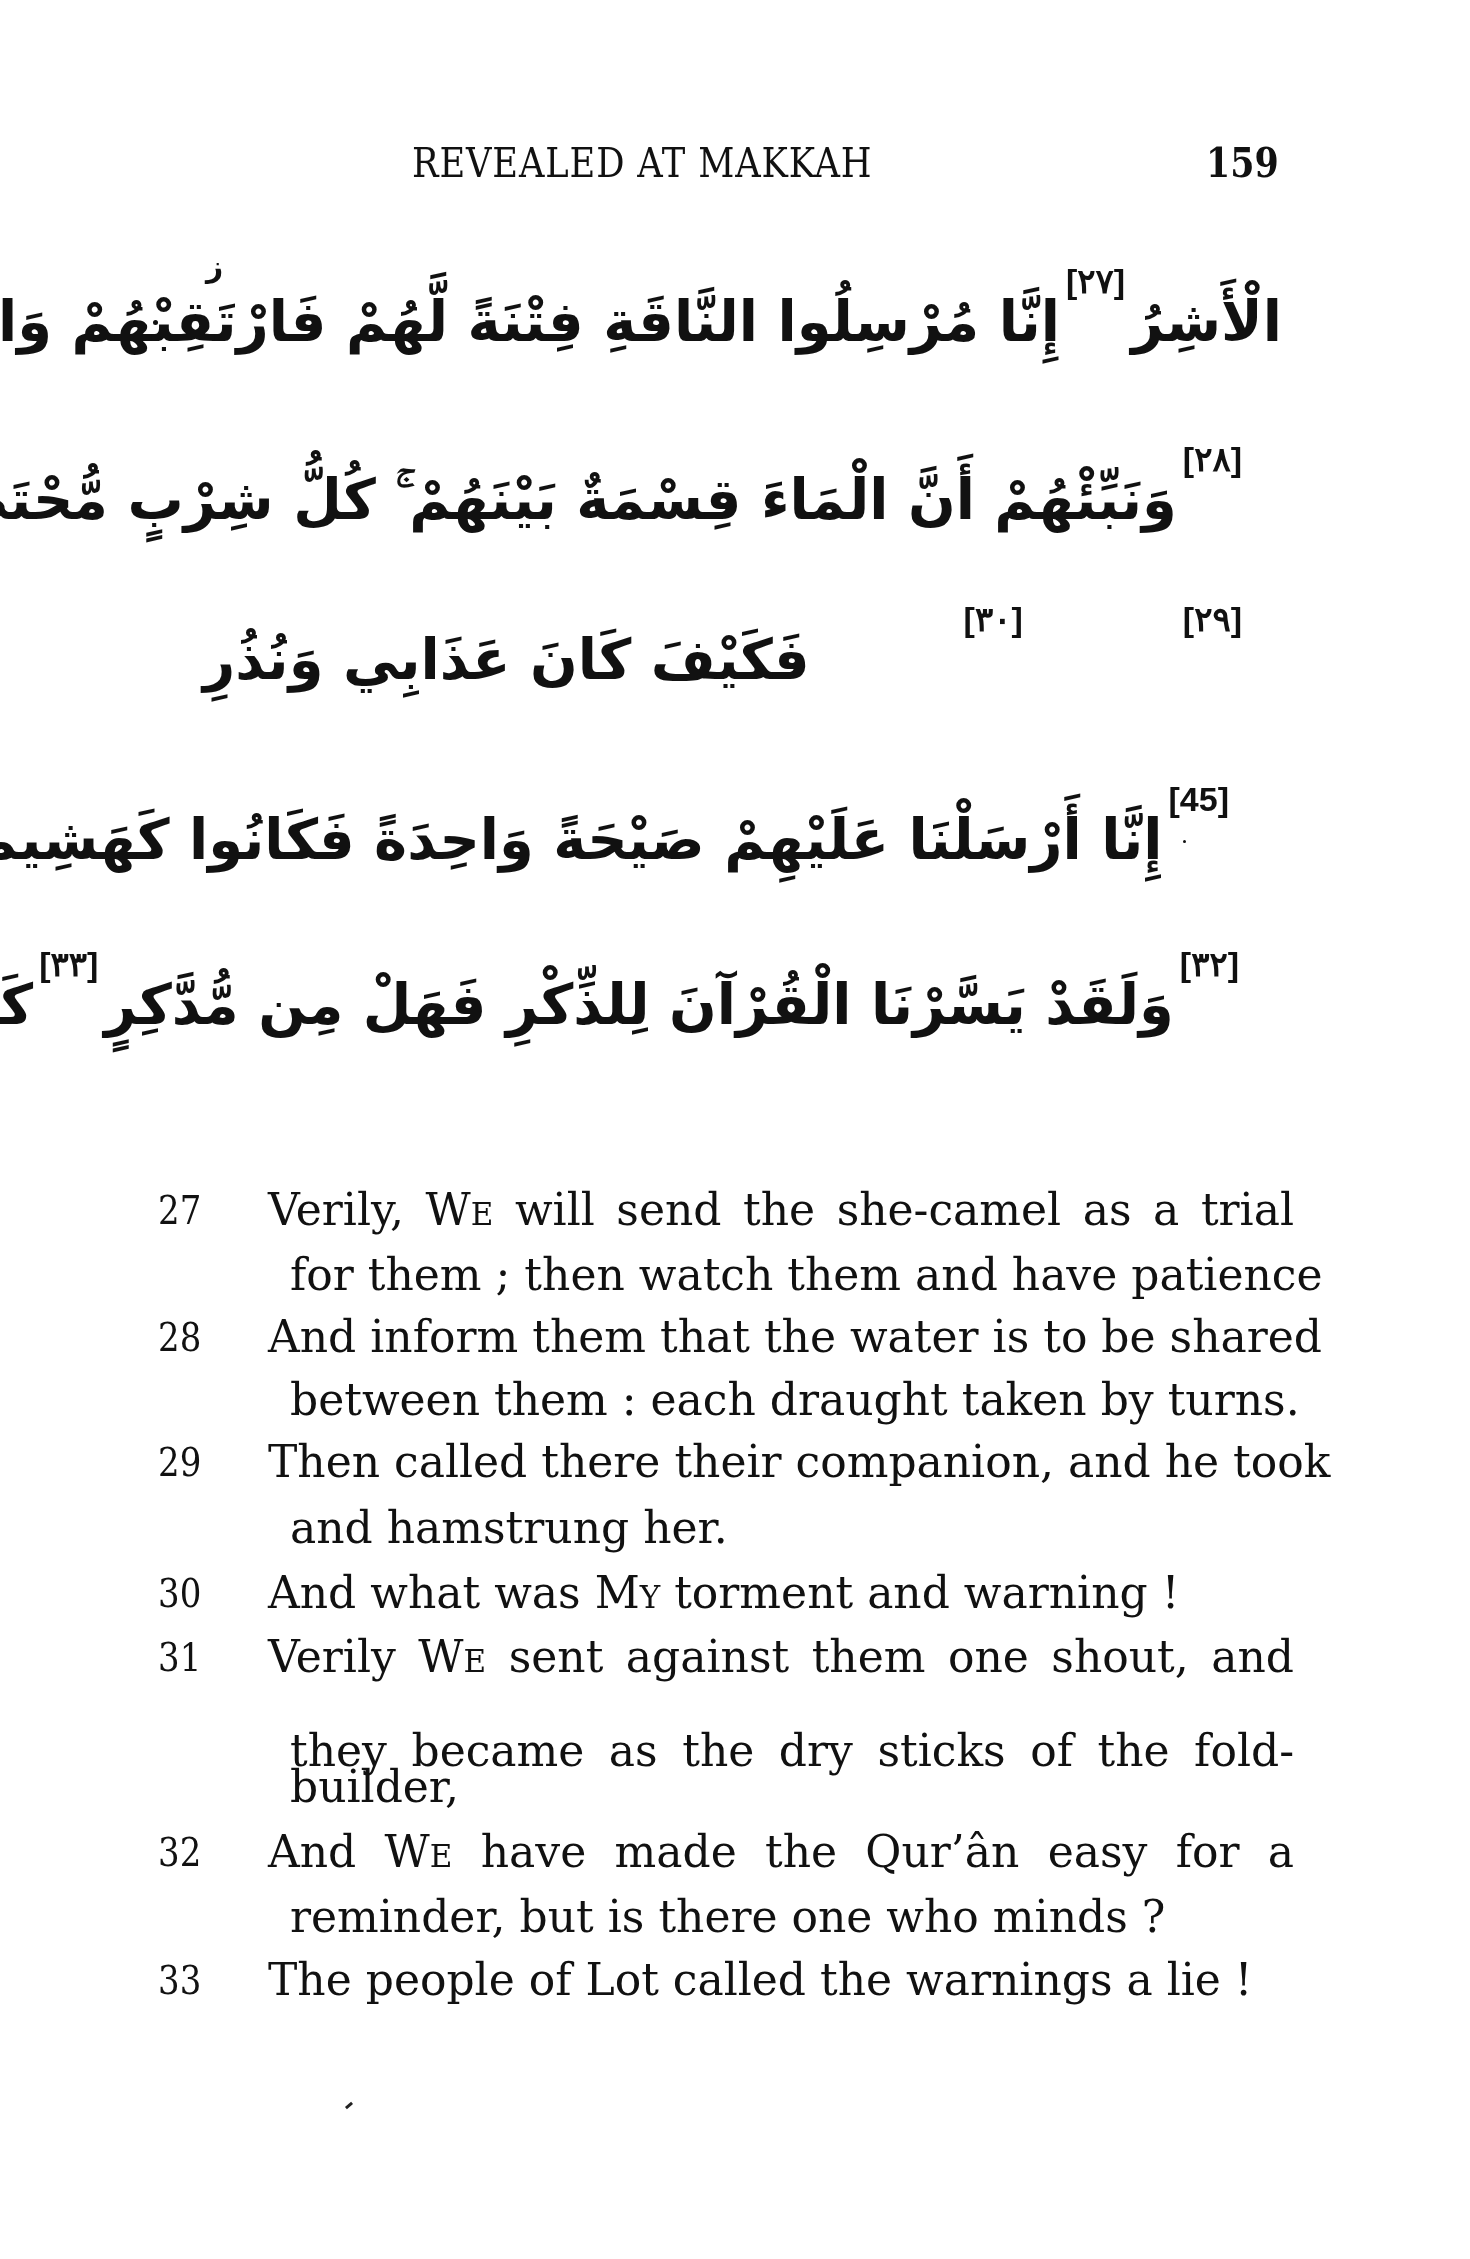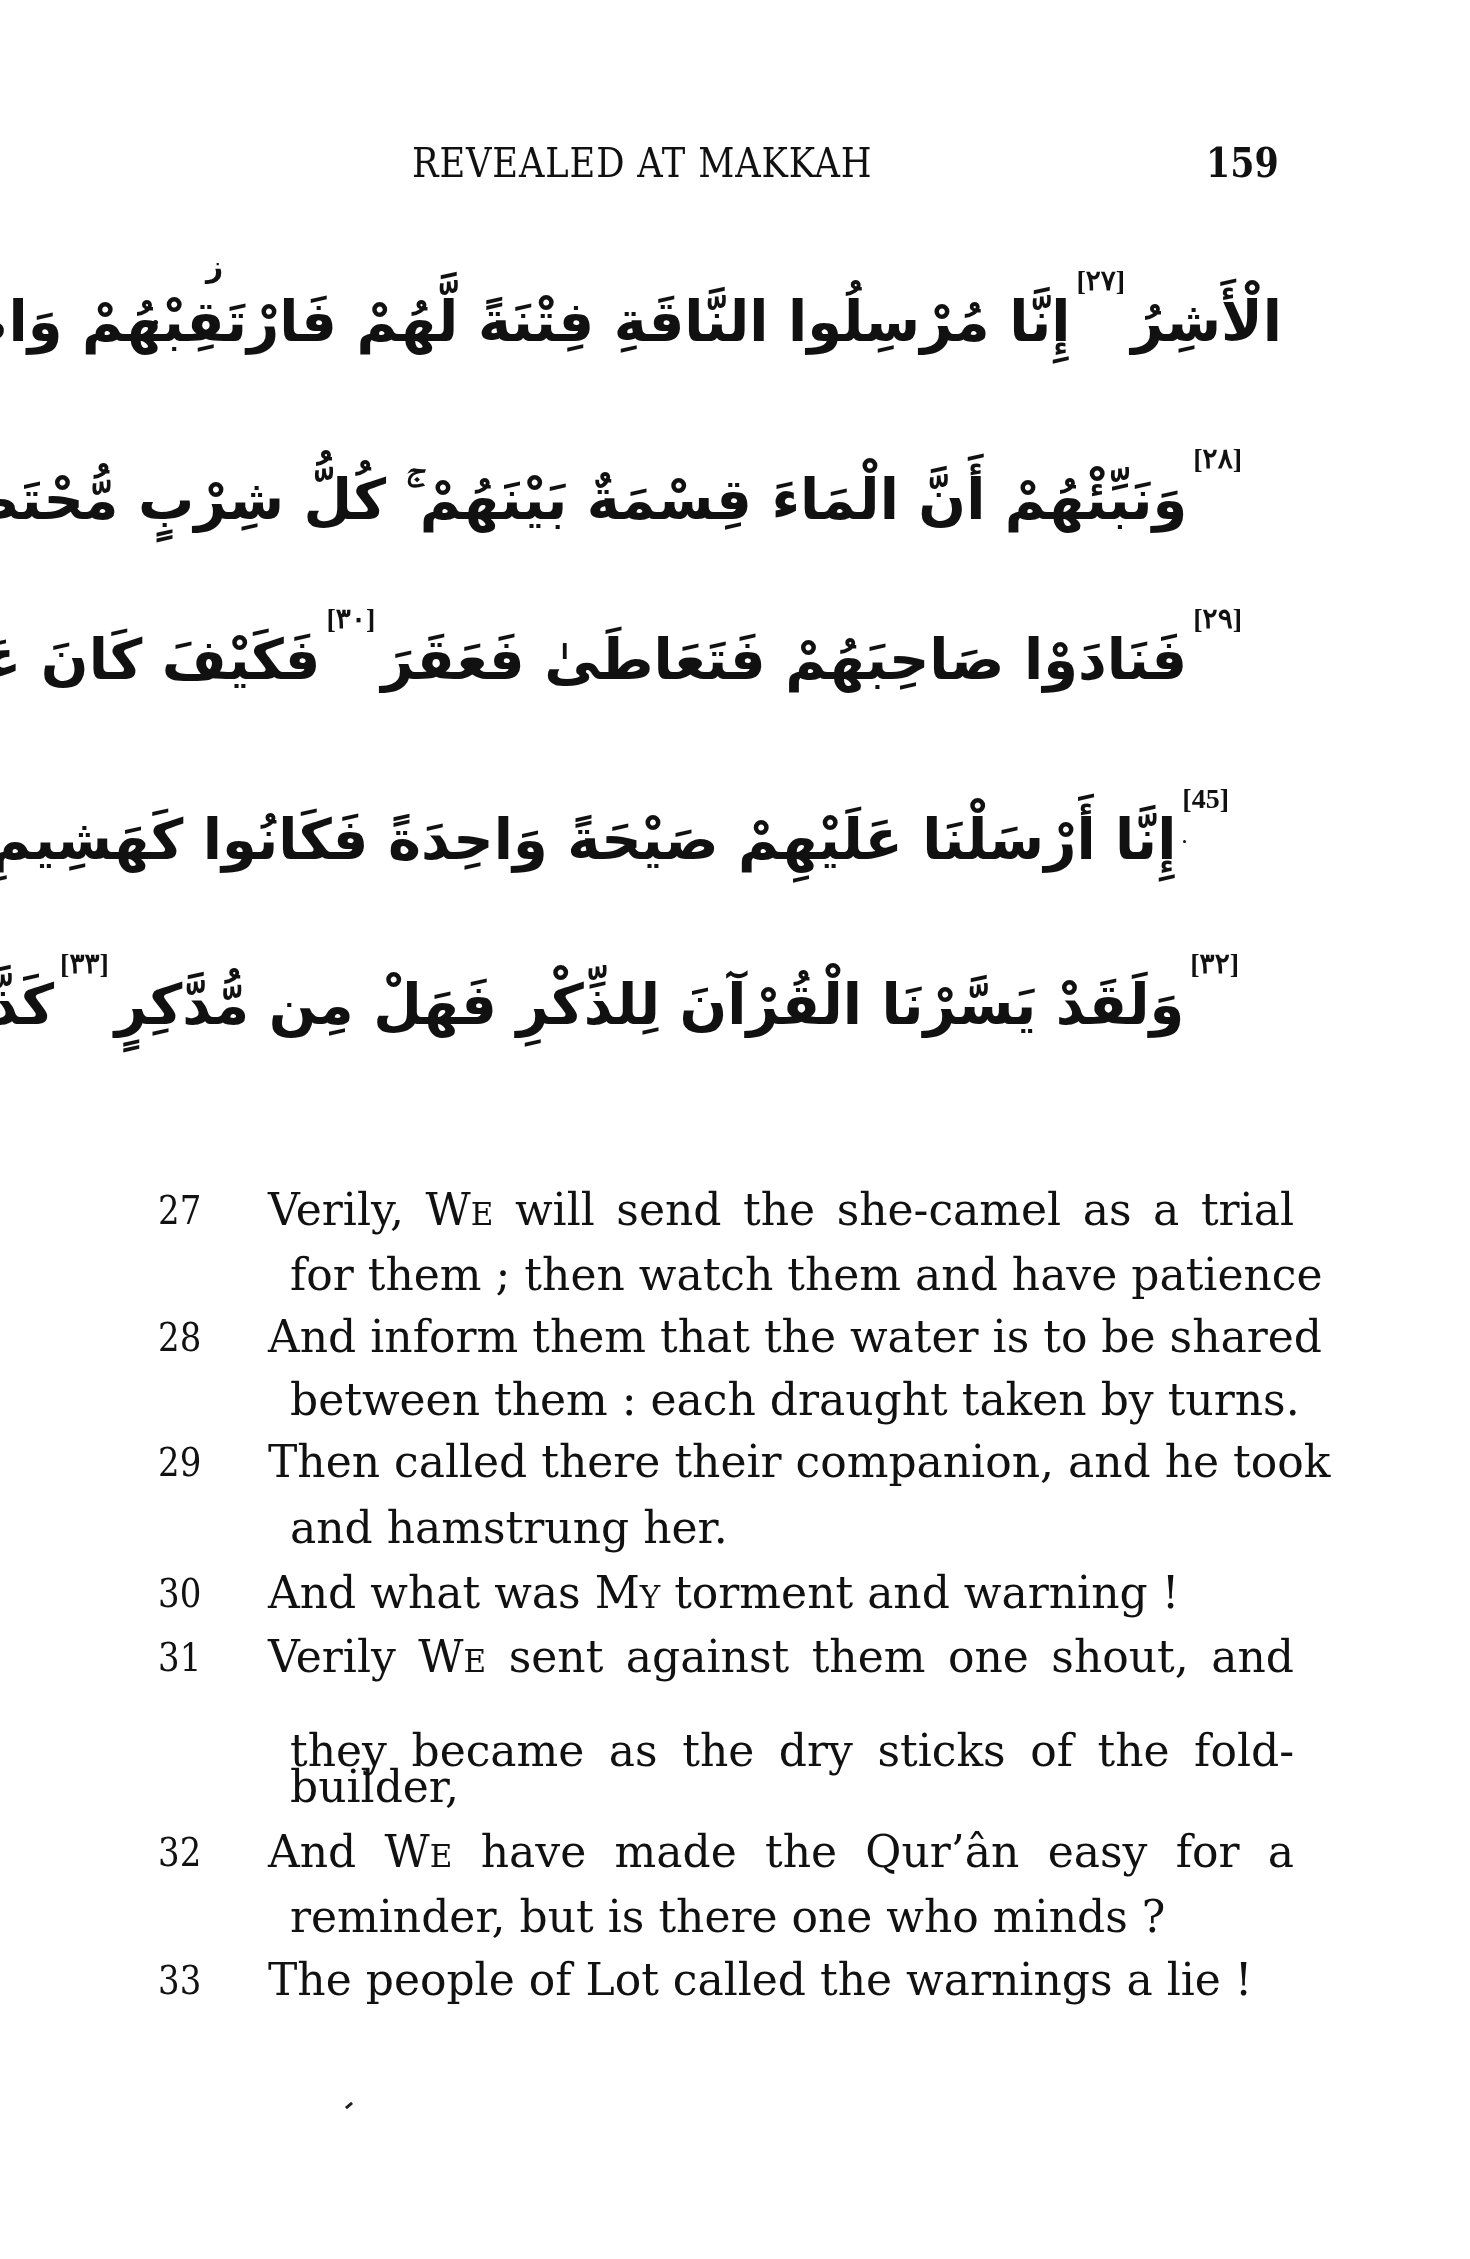--- a/index.html
+++ b/index.html
@@ -55,22 +55,22 @@
       font-size: 56px;
       line-height: 80px;
       font-weight: bold;
       white-space: nowrap;
       display: flex;
       align-items: flex-end;
     }
     .ar-seg { display: inline-block; }
     .ar-num {
       display: inline-block;
-      font-family: Liberation Serif, serif;
-      font-size: 28px;
+      font-family: Liberation Sans, sans-serif;
+      font-size: 34px;
       font-weight: bold;
       line-height: 34px;
       align-self: flex-start;
       margin-top: -18px;
       padding: 0 6px;
     }
     .marker-z {
       position: absolute;
       left: 206px; top: 252px;
       font-family: "DejaVu Sans", sans-serif;
@@ -140,21 +140,20 @@
         <span class="ar-seg">الْأَشِرُ</span>
         <span class="ar-num">[٢٧]</span>
         <span class="ar-seg">إِنَّا مُرْسِلُوا النَّاقَةِ فِتْنَةً لَّهُمْ فَارْتَقِبْهُمْ وَاصْطَبِرْ</span>
       </div>
       <div class="ar-line" style="right: 222px; top: 460px; width: 1045px; justify-content: space-between;">
         <span class="ar-num">[٢٨]</span>
         <span class="ar-seg">وَنَبِّئْهُمْ أَنَّ الْمَاءَ قِسْمَةٌ بَيْنَهُمْ ۚ كُلُّ شِرْبٍ مُّحْتَضَرٌ</span>
       </div>
       <div class="ar-line" style="right: 222px; top: 620px; width: 1045px; justify-content: space-between;">
         <span class="ar-num">[٢٩]</span>
-        <span class="ar-seg">فَنَادَوْا صَاحِبَهُمْ فَتَعَاطَىٰ فَعَقَرَ</span>
         <span class="ar-num">[٣٠]</span>
         <span class="ar-seg">فَكَيْفَ كَانَ عَذَابِي وَنُذُرِ</span>
       </div>
       <div class="ar-line" style="right: 235px; top: 800px; width: 1035px; justify-content: space-between;">
         <span class="ar-num">[45]</span>
         <span class="ar-seg">إِنَّا أَرْسَلْنَا عَلَيْهِمْ صَيْحَةً وَاحِدَةً فَكَانُوا كَهَشِيمِ الْمُحْتَظِرِ</span>
       </div>
       <div class="ar-line" style="right: 225px; top: 965px; width: 1045px; justify-content: space-between;">
         <span class="ar-num">[٣٢]</span>
         <span class="ar-seg">وَلَقَدْ يَسَّرْنَا الْقُرْآنَ لِلذِّكْرِ فَهَلْ مِن مُّدَّكِرٍ</span>

